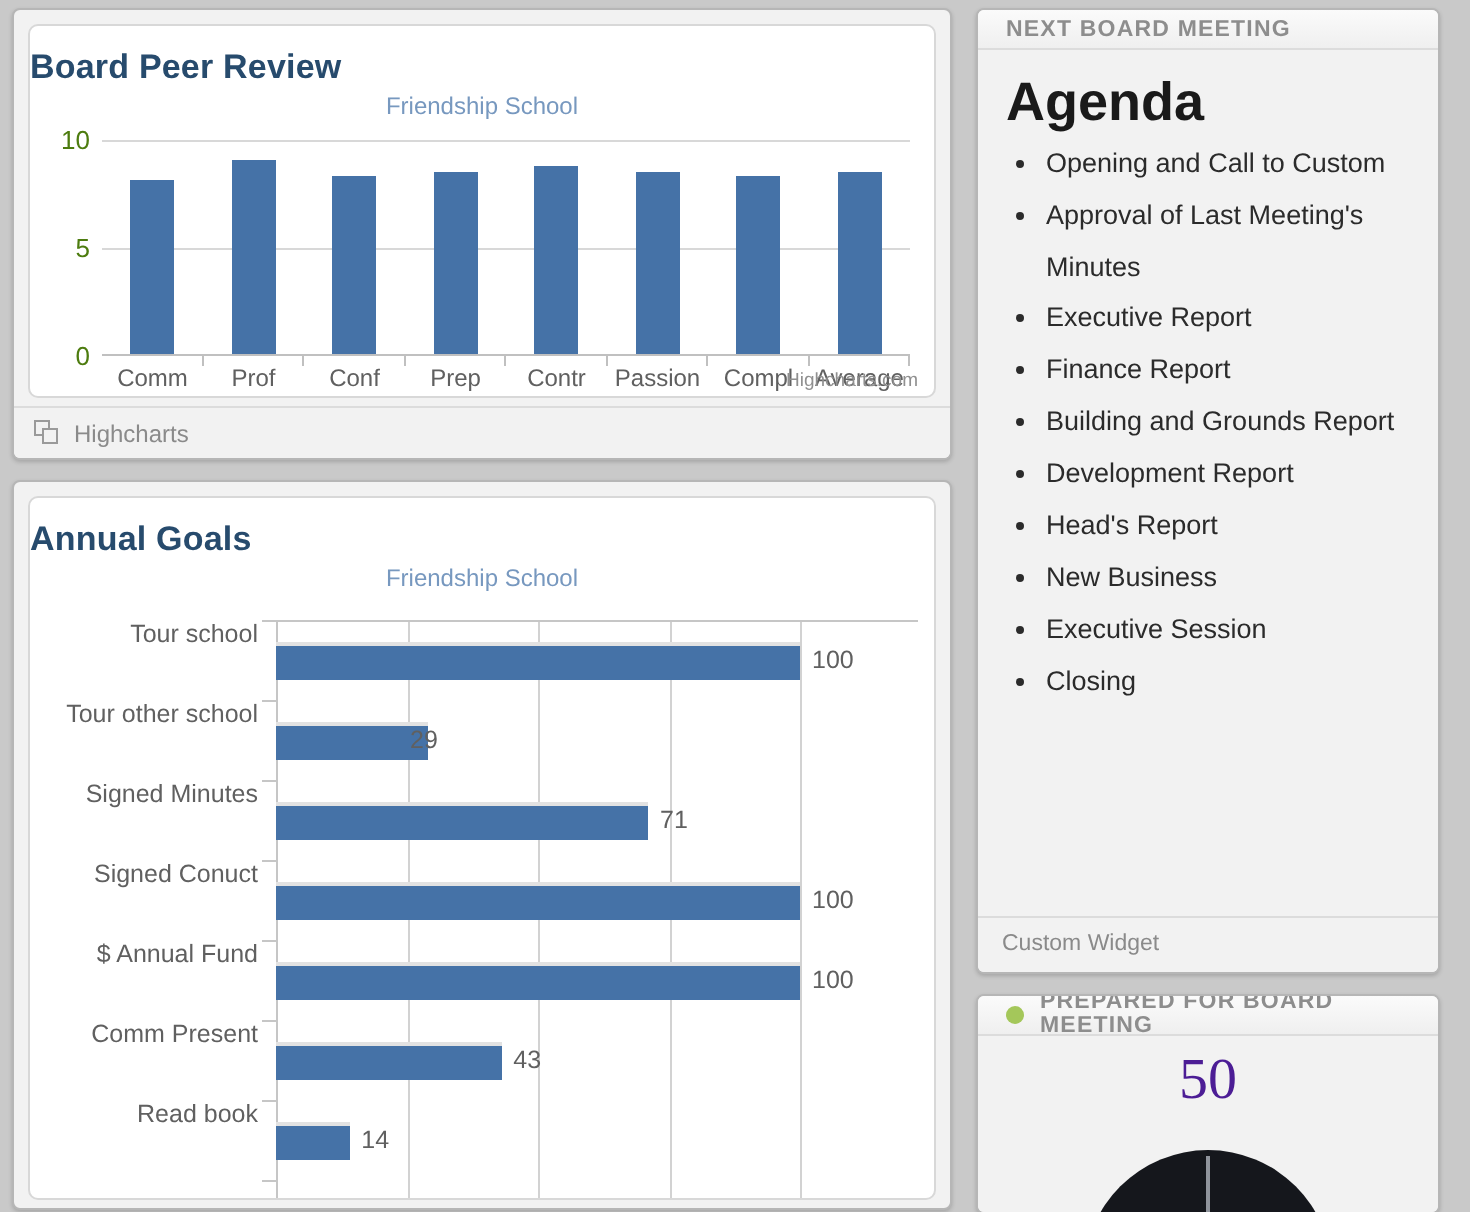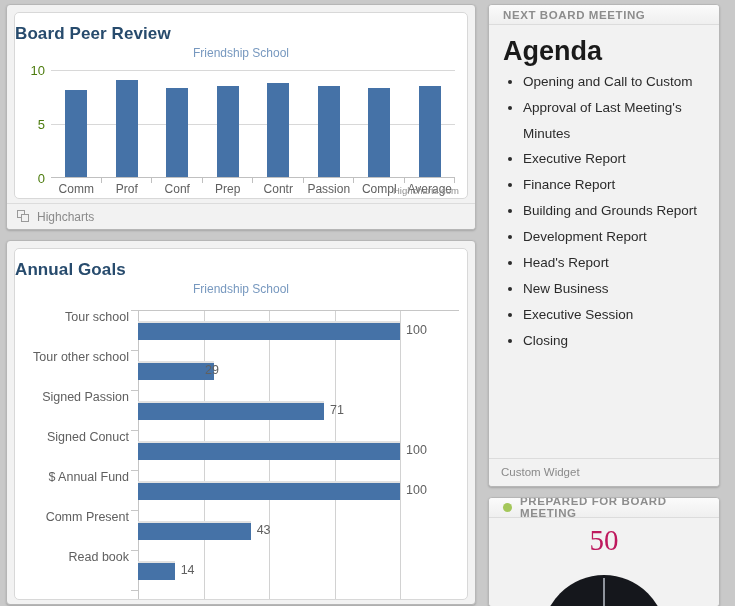--- a/index.html
+++ b/index.html
@@ -308,21 +308,21 @@
   .gauge-body {
     background: #f2f2f2;
     padding-top: 8px;
     height: 88px;
     position: relative;
     overflow: hidden;
   }
   .gauge-value {
     text-align: center;
     font-size: 29px;
-    color: #be185d;
+    color: #4c1d95;
     font-family: "Liberation Serif", serif;
     line-height: 1;
   }
   .gauge-dial {
     position: absolute;
     left: 50%;
     top: 57px;
     width: 124px; height: 124px;
     margin-left: -62px;
     border-radius: 50%;
@@ -443,21 +443,21 @@
                 </div>
               </div>
               <div class="h-row">
                 <div class="h-cat">Tour other school</div>
                 <div class="h-track">
                   <div class="h-bar" style="width: 75.98px; background: rgb(69, 114, 167);"></div>
                   <div class="h-val" style="left: 61px;">29</div>
                 </div>
               </div>
               <div class="h-row">
-                <div class="h-cat">Signed Passion</div>
+                <div class="h-cat">Signed Minutes</div>
                 <div class="h-track">
                   <div class="h-bar" style="width: 186.02px; background: rgb(69, 114, 167);"></div>
                   <div class="h-val" style="left: 186.02px;">71</div>
                 </div>
               </div>
               <div class="h-row">
                 <div class="h-cat">Signed Conuct</div>
                 <div class="h-track">
                   <div class="h-bar" style="width: 262px; background: rgb(69, 114, 167);"></div>
                   <div class="h-val" style="left: 262px;">100</div>

